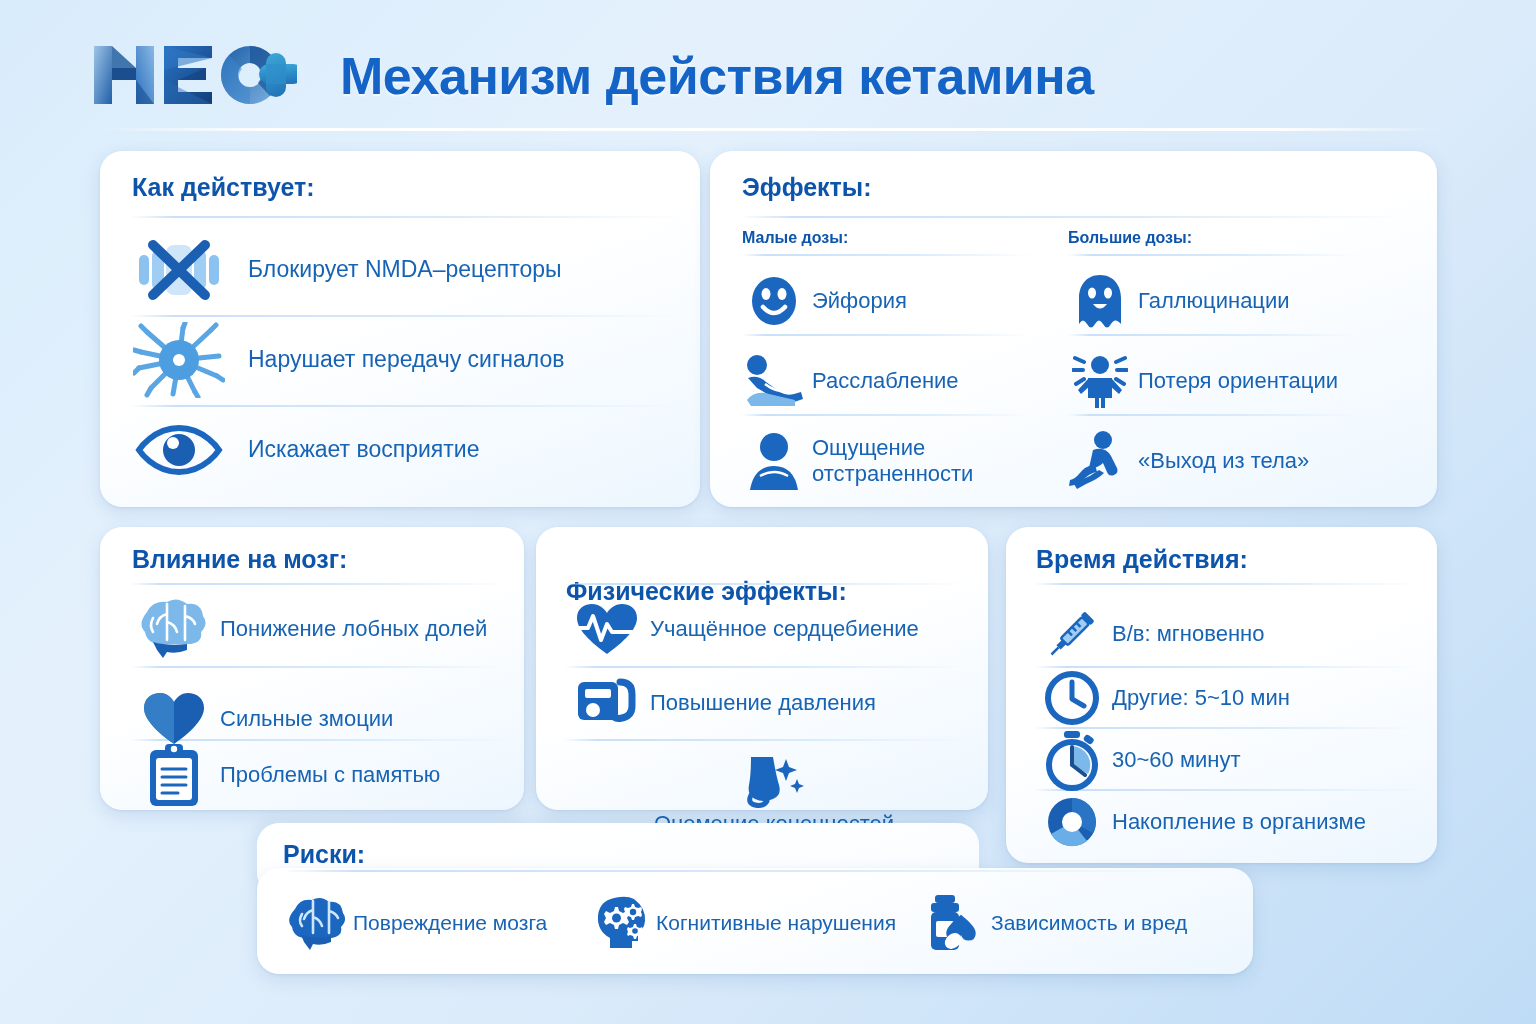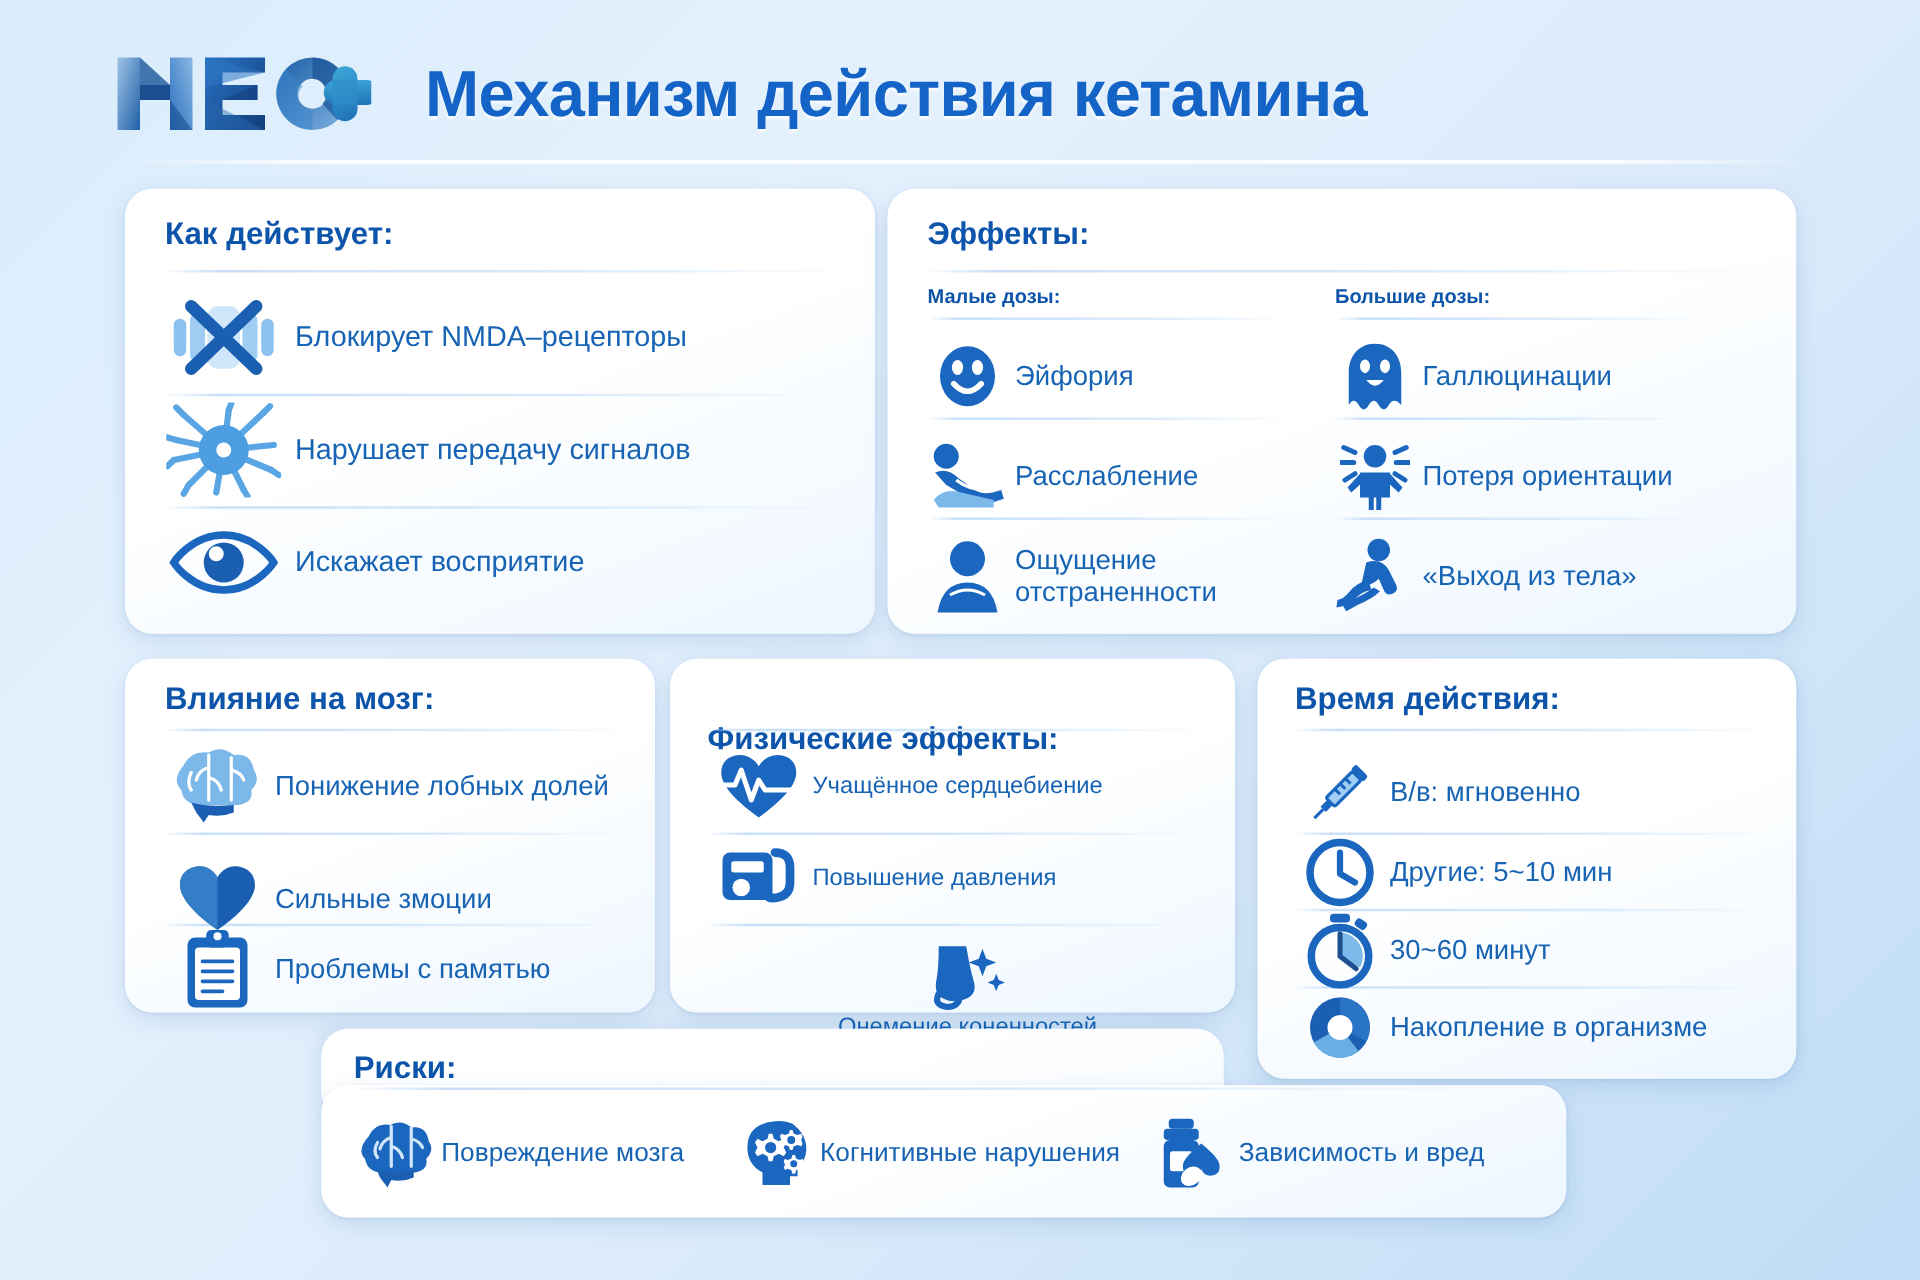--- a/index.html
+++ b/index.html
@@ -45,21 +45,21 @@
   .row-label{
     font-size:23px;color:#1763b4;line-height:1.18;
   }
   .ico{flex:0 0 auto;display:flex;align-items:center;justify-content:center;}
   .ico svg{display:block;}
 
   
   #card-how{left:100px;top:151px;width:600px;height:356px;padding:0;}
   #card-how .card-title{position:absolute;left:32px;top:22px;}
   #card-how .rule{position:absolute;left:30px;top:65px;width:552px;}
-  #card-how .row{position:absolute;left:30px;width:550px;height:86px;}
+  #card-how .row{position:absolute;left:30px;width:550px;height:86px;gap:12px;}
   #card-how .row .ico{width:98px;}
   #card-how .row .row-label{margin-left:8px;}
   #card-how .r0{top:76px;}
   #card-how .r1{top:166px;}
   #card-how .r2{top:256px;}
   #card-how .rsep{position:absolute;left:30px;width:552px;}
   #card-how .s0{top:164px;}
   #card-how .s1{top:254px;}
 
   
@@ -92,21 +92,21 @@
 
   
   #card-phys{left:536px;top:527px;width:452px;height:283px;}
   #card-phys .card-title{position:absolute;left:30px;top:18px;margin-top:32px;}
   #card-phys .rule{position:absolute;left:28px;width:404px;}
   #card-phys .rtop{top:56px;}
   #card-phys .s0{top:139px;}
   #card-phys .s1{top:212px;}
   #card-phys .row{position:absolute;left:28px;width:420px;height:72px;}
   #card-phys .row .ico{width:86px;}
-  #card-phys .row .row-label{font-size:19px;}
+  #card-phys .row .row-label{font-size:22px;}
   #card-phys .r0{top:66px;}
   #card-phys .r1{top:140px;}
   #card-phys .r2{top:224px;flex-direction:column;}
 
   
   #card-time{left:1006px;top:527px;width:431px;height:336px;}
   #card-time .card-title{position:absolute;left:30px;top:18px;}
   #card-time .rule{position:absolute;left:28px;width:386px;}
   #card-time .rtop{top:56px;}
   #card-time .s0{top:139px;}

